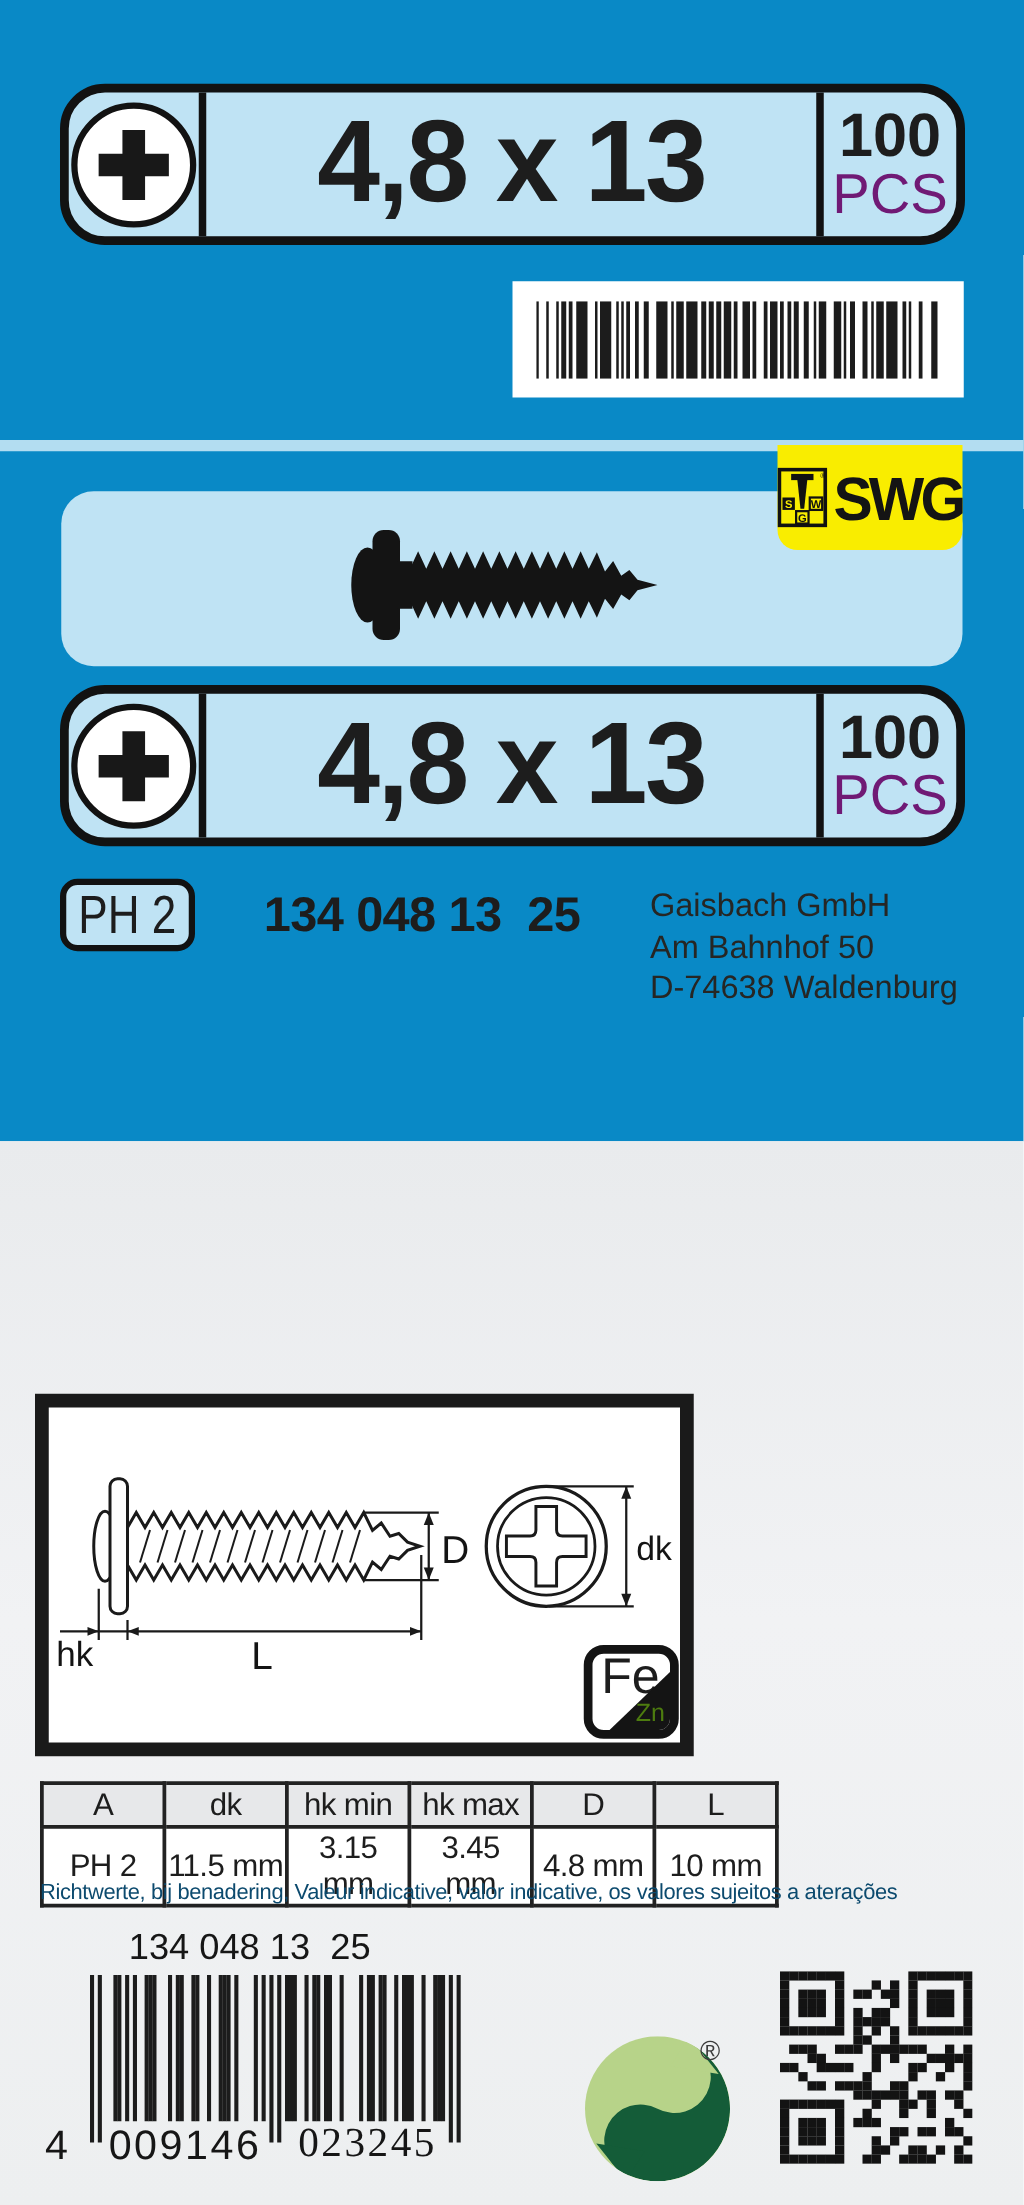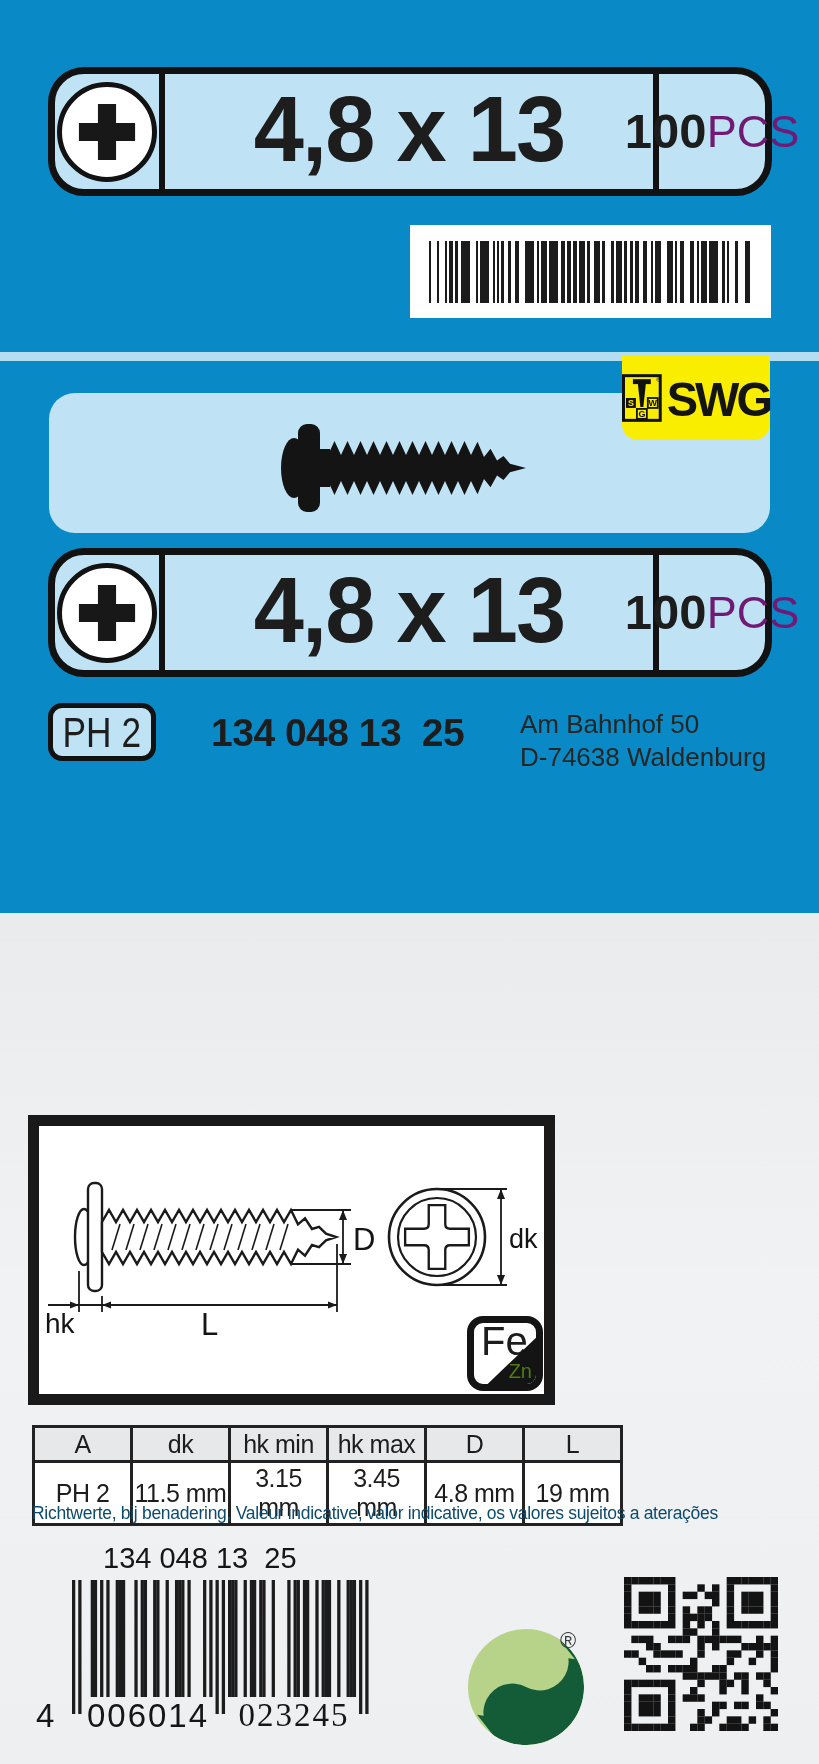--- a/index.html
+++ b/index.html
@@ -7,21 +7,21 @@
         font-family:"Liberation Sans",sans-serif;background:#fff;}
   
   .blue-area{position:absolute;left:0;top:0;width:819px;height:913px;background:#0989c6;}
   .divider{position:absolute;left:0;top:352px;width:819px;height:9px;background:#b3ddf1;}
   
   .pill{position:absolute;left:48px;width:724px;height:129px;background:#bfe3f4;
         border:7px solid #121212;border-radius:36px;display:flex;box-sizing:border-box;z-index:3;}
   .pill-cap{width:104px;display:flex;align-items:center;justify-content:center;}
   .pill-mid{flex:1;border-left:6px solid #121212;border-right:6px solid #121212;
             display:flex;align-items:center;justify-content:center;}
-  .pill-end{width:106px;display:flex;align-items:center;justify-content:center;}
+  .pill-end{width:106px;display:flex;flex-direction:column;align-items:center;justify-content:center;}
   .ph-circle{width:90px;height:90px;background:#fff;border:5px solid #121212;border-radius:50%;
              display:flex;align-items:center;justify-content:center;}
   .size-text{font-size:93px;font-weight:bold;color:#1d1d1d;letter-spacing:-2px;
              transform:scaleX(.97);white-space:pre;padding-bottom:4px;}
   .qty{font-size:49px;font-weight:bold;color:#1d1d1d;line-height:.95;}
   .qty-unit{font-size:45px;font-weight:normal;color:#701a75;line-height:1;}
   
   .barcode-box{position:absolute;left:410px;top:225px;width:361px;height:93px;background:#fff;}
   .barcode-box svg{position:absolute;left:19px;top:16px;}
   
@@ -188,20 +188,21 @@
       </div>
     </div>
 
     <div class="ph-badge">
       <span>PH 2</span>
     </div>
 
     <div class="art-num">134 048 13  25</div>
 
     <div class="address">
+      <div>Gaisbach GmbH</div>
       <div>Am Bahnhof 50</div>
       <div>D-74638 Waldenburg</div>
     </div>
   </div>
 
   <div class="gray-area"></div>
 
   <div class="draw-box"></div>
   <svg class="tech-svg" width="505" height="268" viewBox="0 0 505 268">
     <g stroke="#1a1a1a" stroke-width="2.4" fill="#fff">
@@ -273,21 +274,21 @@
       <th>hk max</th>
       <th>D</th>
       <th>L</th>
     </tr>
     <tr>
       <td>PH 2</td>
       <td>11.5 mm</td>
       <td>3.15 mm</td>
       <td>3.45 mm</td>
       <td>4.8 mm</td>
-      <td>19 mm</td>
+      <td>10 mm</td>
     </tr>
   </tbody>
     </table>
 
   <div class="note">Richtwerte, bij benadering, Valeur indicative, valor indicative, os valores sujeitos a aterações</div>
 
   <div class="foot-num">134 048 13  25</div>
 
   <svg class="ean-svg" id="eanSvg" width="298" height="136">
       <rect x="0.00" y="0" width="3.27" height="134" fill="#1c1c1c"></rect>
@@ -332,21 +333,21 @@
       <rect x="252.72" y="0" width="3.27" height="117" fill="#1c1c1c"></rect>
       <rect x="255.84" y="0" width="3.27" height="117" fill="#1c1c1c"></rect>
       <rect x="265.20" y="0" width="3.27" height="117" fill="#1c1c1c"></rect>
       <rect x="274.56" y="0" width="3.27" height="117" fill="#1c1c1c"></rect>
       <rect x="277.68" y="0" width="3.27" height="117" fill="#1c1c1c"></rect>
       <rect x="280.80" y="0" width="3.27" height="117" fill="#1c1c1c"></rect>
       <rect x="287.04" y="0" width="3.27" height="134" fill="#1c1c1c"></rect>
       <rect x="293.28" y="0" width="3.27" height="134" fill="#1c1c1c"></rect>
     </svg>
   <div class="ean-digit ean-prefix">4</div>
-  <div class="ean-digit ean-g1">006014</div>
+  <div class="ean-digit ean-g1">009146</div>
   <div class="ean-digit ean-g2">023245</div>
 
   <svg class="green-dot" width="116" height="116" viewBox="0 0 100 100">
     <clipPath id="gdClip">
         <circle cx="50" cy="50" r="50"></circle>
       </clipPath>
     <circle cx="50" cy="50" r="50" fill="#b7d389"></circle>
     <g clip-path="url(#gdClip)" transform="rotate(28 50 50)">
       <path d="M50,0 A50,50 0 0 1 50,100 A25,25 0 0 1 50,50 A25,25 0 0 0 50,0 Z" fill="#145c38"></path>
       <polygon points="46,-4 76,9 44,20" fill="#b7d389"></polygon>

